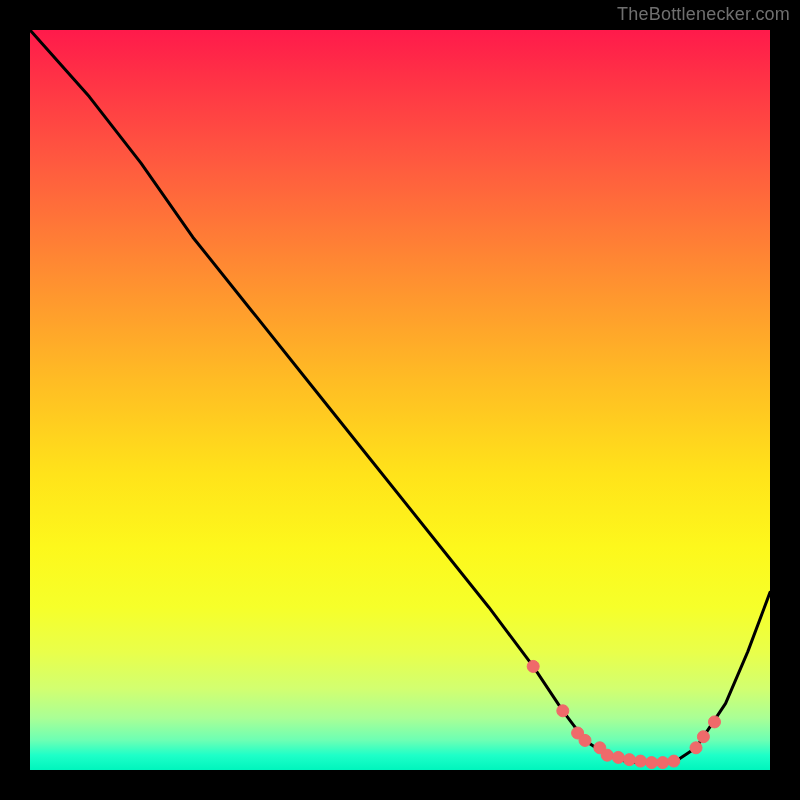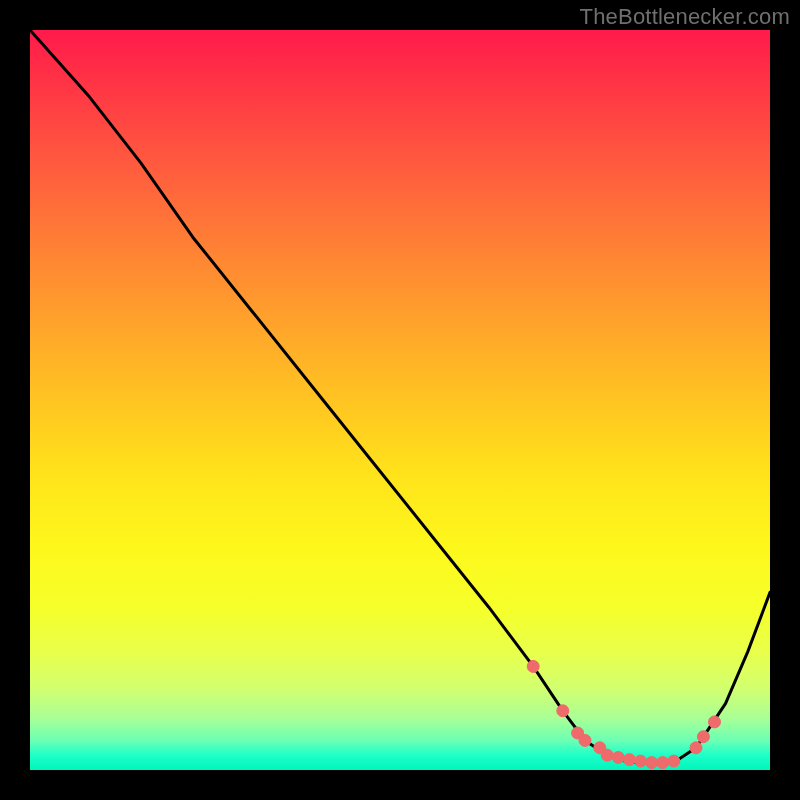--- a/index.html
+++ b/index.html
@@ -8,21 +8,21 @@
     width: 800px;
     height: 800px;
     background: #000;
     position: relative;
   }
   .attribution {
     position: absolute;
     top: 4px;
     right: 10px;
     font-family: Arial, Helvetica, sans-serif;
-    font-size: 22px;
+    font-size: 18px;
     color: #6f6f6f;
     letter-spacing: 0.2px;
   }
   .plot {
     position: absolute;
     left: 30px;
     top: 30px;
     width: 740px;
     height: 740px;
     background: linear-gradient(

